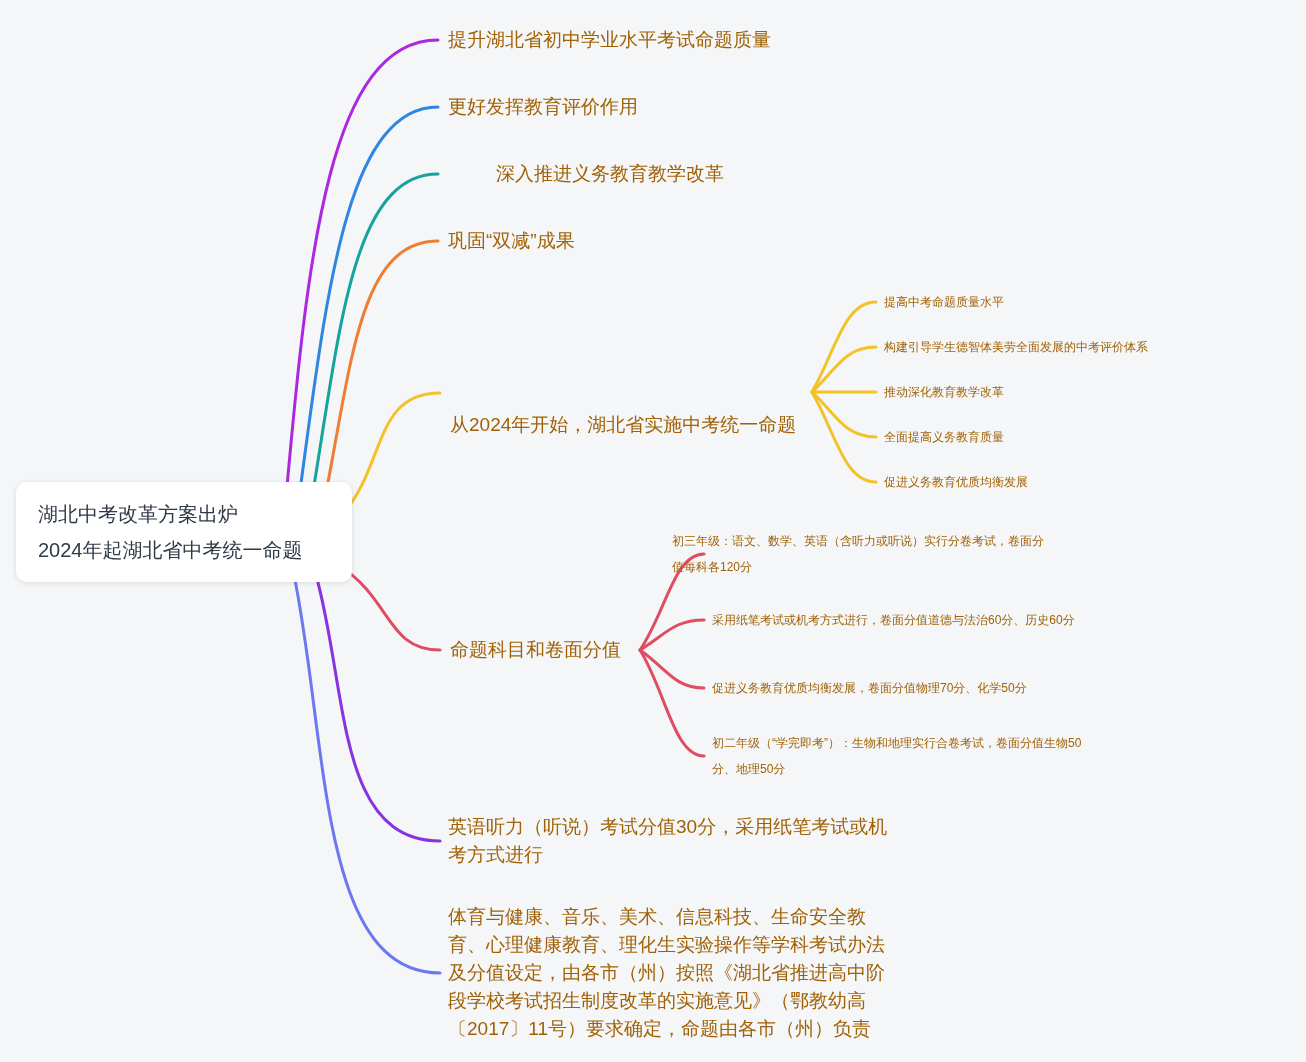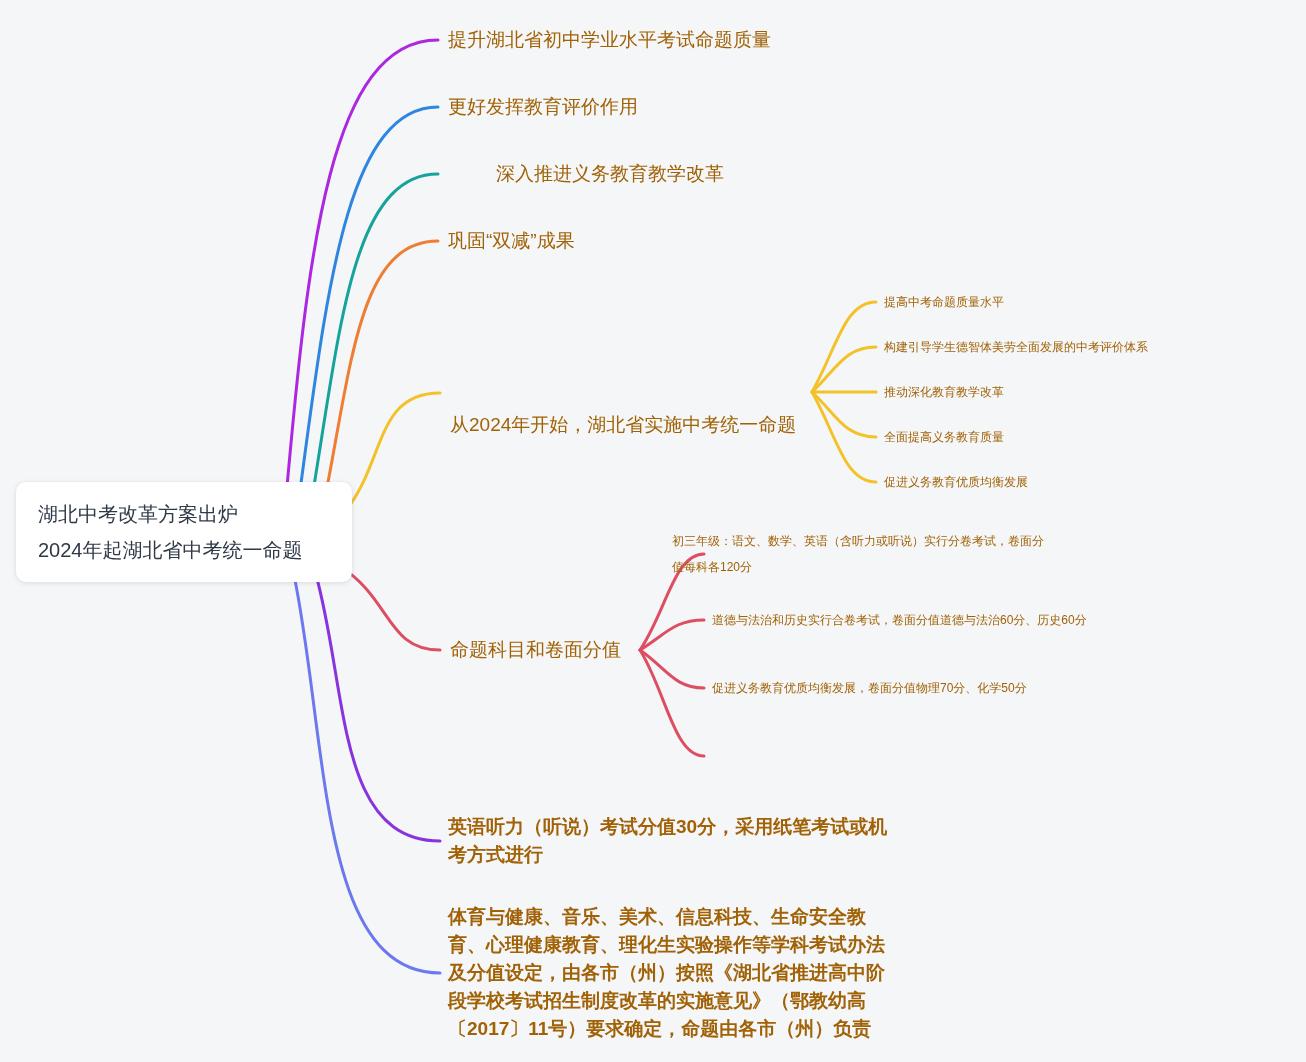--- a/index.html
+++ b/index.html
@@ -22,21 +22,21 @@
     padding-left:22px;box-sizing:border-box;
     color:#2f3947;font-size:20px;font-weight:500;line-height:36px;
     white-space:nowrap;
   }
 
   .label{
     position:absolute;transform:translateY(-50%);
     color:#a16207;
   }
   .branch-label{font-size:19px;line-height:28px;white-space:nowrap;}
-  .branch-label.wrap{white-space:normal;width:450px;font-weight:bold;}
+  .branch-label.wrap{white-space:normal;width:450px;}
   .leaf-label{font-size:12px;line-height:26px;white-space:nowrap;}
   .leaf-label.wrap{white-space:normal;width:383px;}
 </style>
 </head>
 <body>
 
 <div class="canvas">
 
   <svg class="links" viewBox="0 0 1306 1062">
 
@@ -74,19 +74,20 @@
 
   <div class="label branch-label" style="left:450px;top:393px;margin-top:32px;">从2024年开始，湖北省实施中考统一命题</div>
   <div class="label leaf-label" style="left:884px;top:302px;">提高中考命题质量水平</div>
   <div class="label leaf-label" style="left:884px;top:347px;">构建引导学生德智体美劳全面发展的中考评价体系</div>
   <div class="label leaf-label" style="left:884px;top:392px;">推动深化教育教学改革</div>
   <div class="label leaf-label" style="left:884px;top:437px;">全面提高义务教育质量</div>
   <div class="label leaf-label" style="left:884px;top:482px;">促进义务教育优质均衡发展</div>
 
   <div class="label branch-label" style="left:450px;top:650px;text-align:center;">命题科目和卷面分值</div>
   <div class="label leaf-label wrap" style="left:672px;top:554px;">初三年级：语文、数学、英语（含听力或听说）实行分卷考试，卷面分值每科各120分</div>
-  <div class="label leaf-label wrap" style="left:712px;top:620px;">道德与法治和历史实行合卷考试，卷面分值道德与法治60分、历史60分</div>
+  <div class="label leaf-label wrap" style="left:712px;top:620px;">采用纸笔考试或机考方式进行，卷面分值道德与法治60分、历史60分</div>
   <div class="label leaf-label wrap" style="left:712px;top:688px;">促进义务教育优质均衡发展，卷面分值物理70分、化学50分</div>
+  <div class="label leaf-label wrap" style="left:712px;top:756px;">初二年级（“学完即考”）：生物和地理实行合卷考试，卷面分值生物50分、地理50分</div>
 
   <div class="label branch-label wrap" style="left:448px;top:841px;">英语听力（听说）考试分值30分，采用纸笔考试或机考方式进行</div>
   <div class="label branch-label wrap" style="left:448px;top:973px;">体育与健康、音乐、美术、信息科技、生命安全教育、心理健康教育、理化生实验操作等学科考试办法及分值设定，由各市（州）按照《湖北省推进高中阶段学校考试招生制度改革的实施意见》（鄂教幼高〔2017〕11号）要求确定，命题由各市（州）负责</div>
 
 </div>
 
 </body></html>

